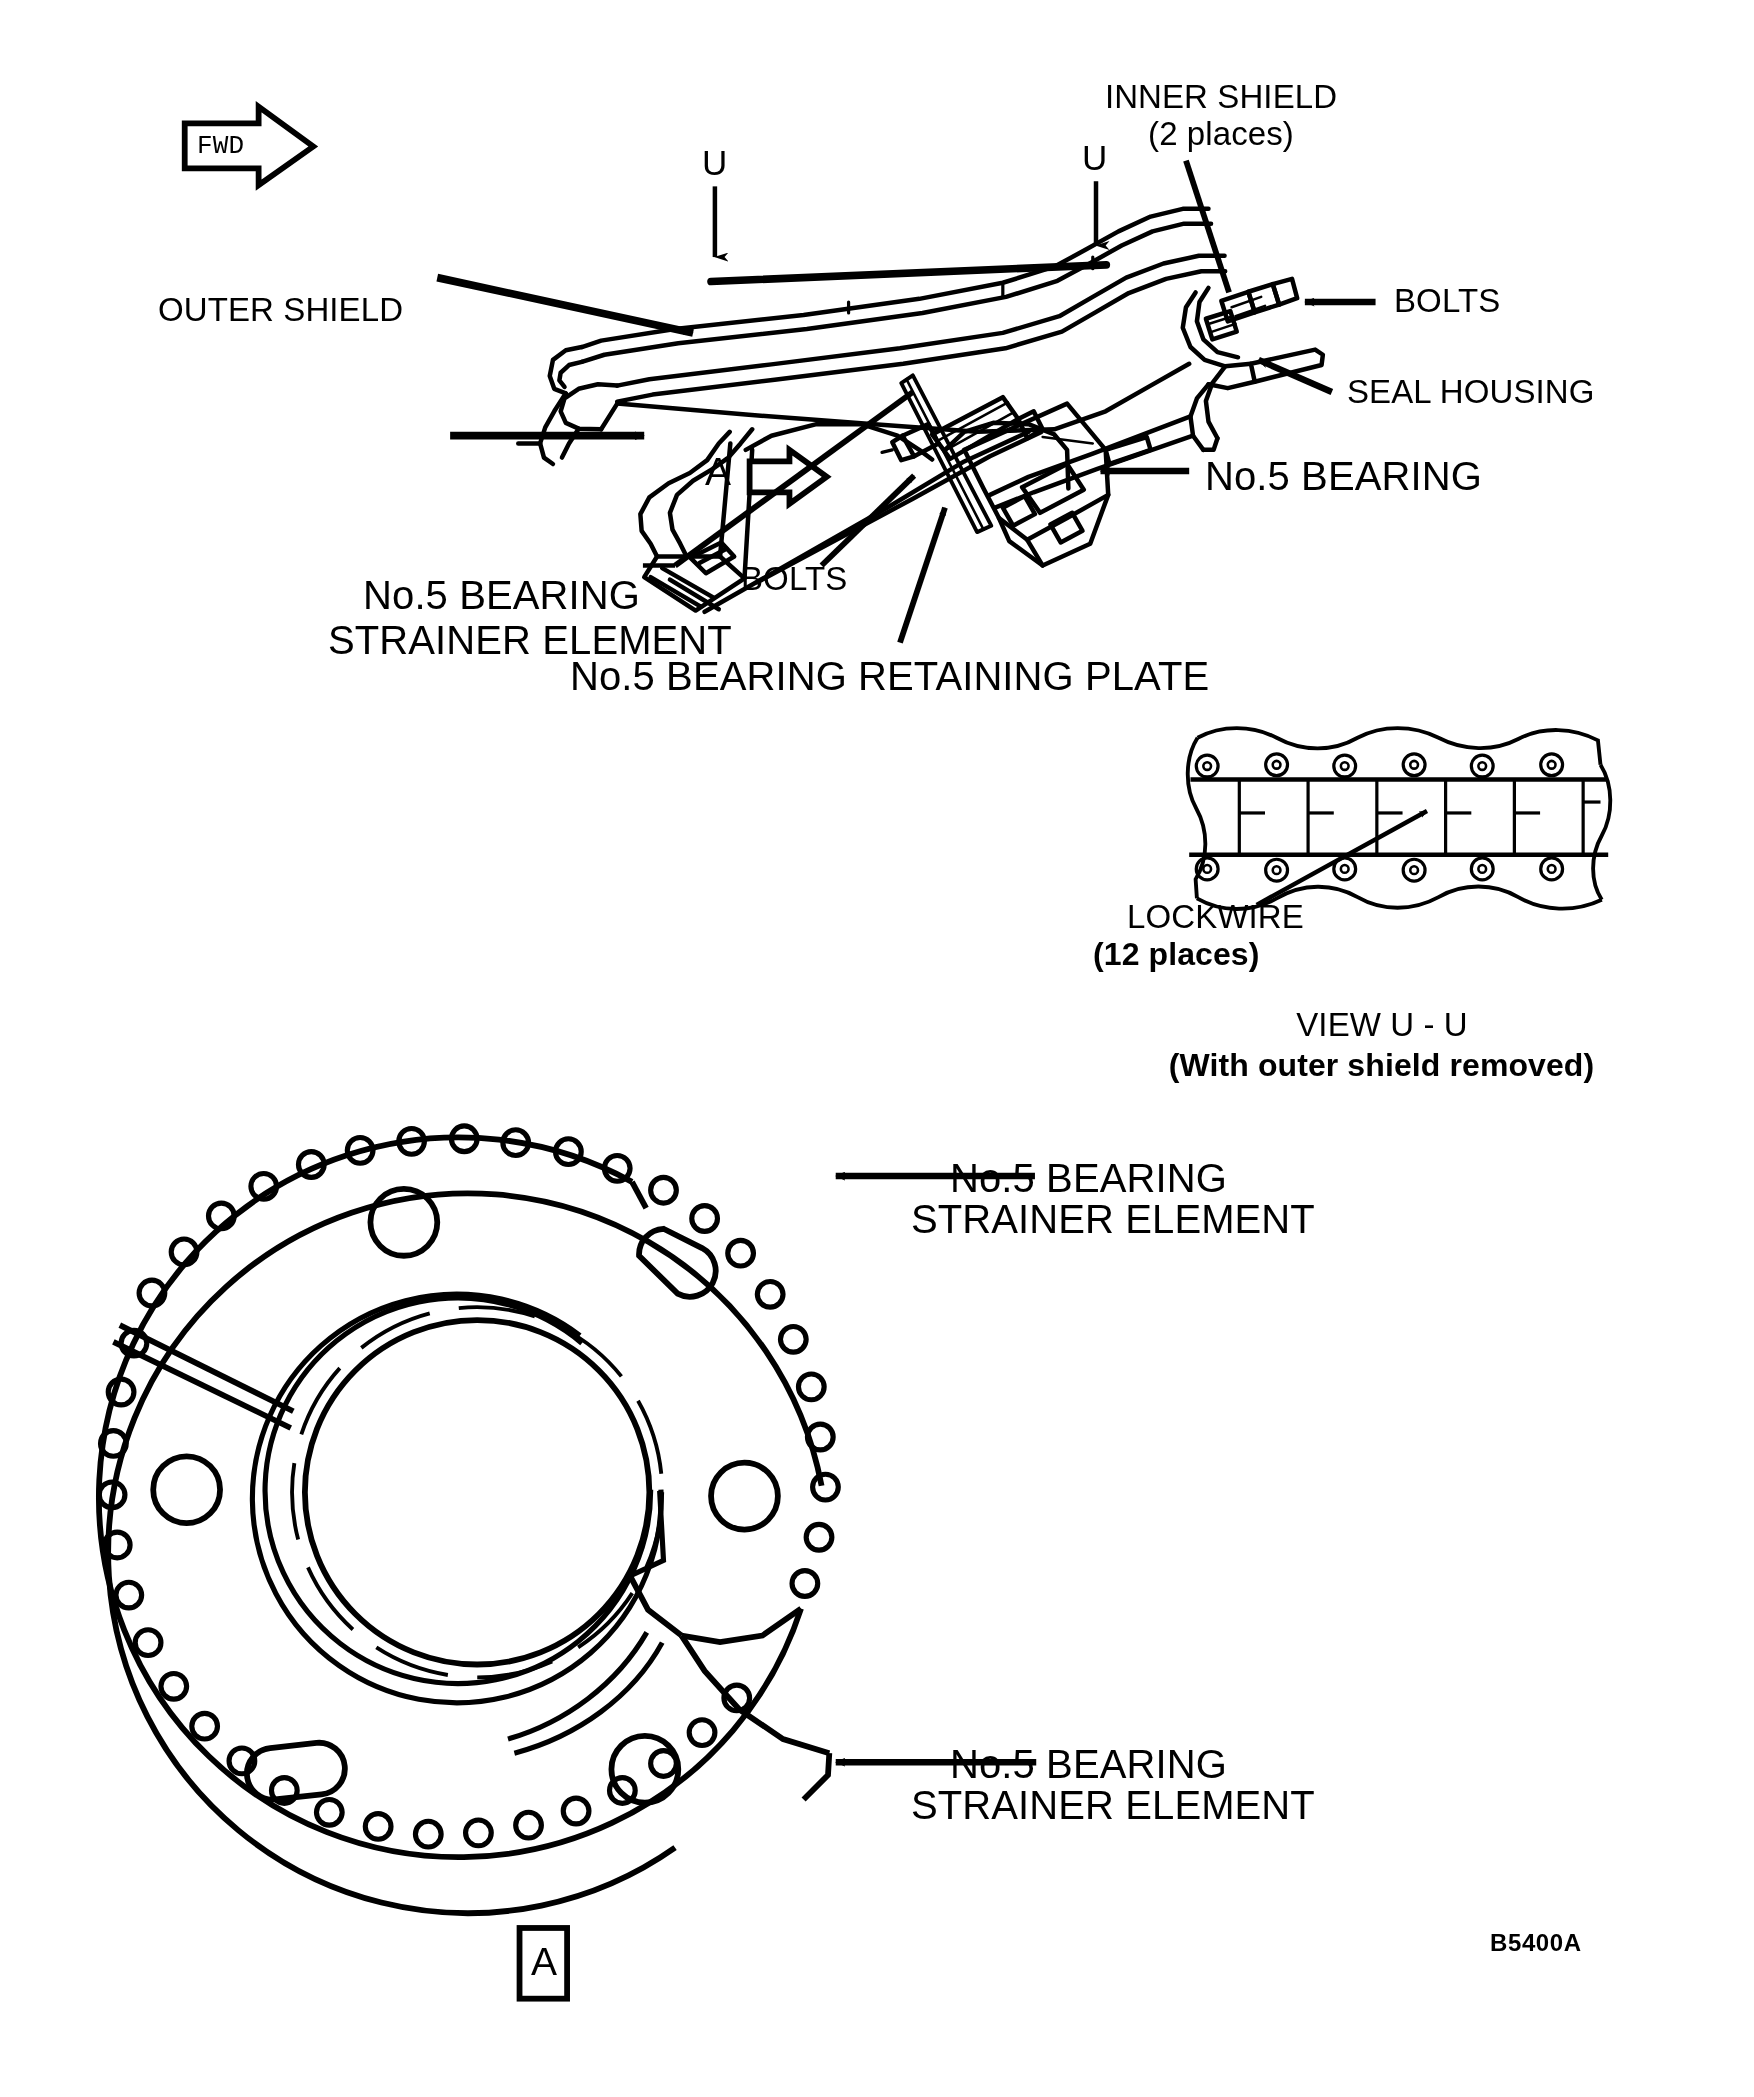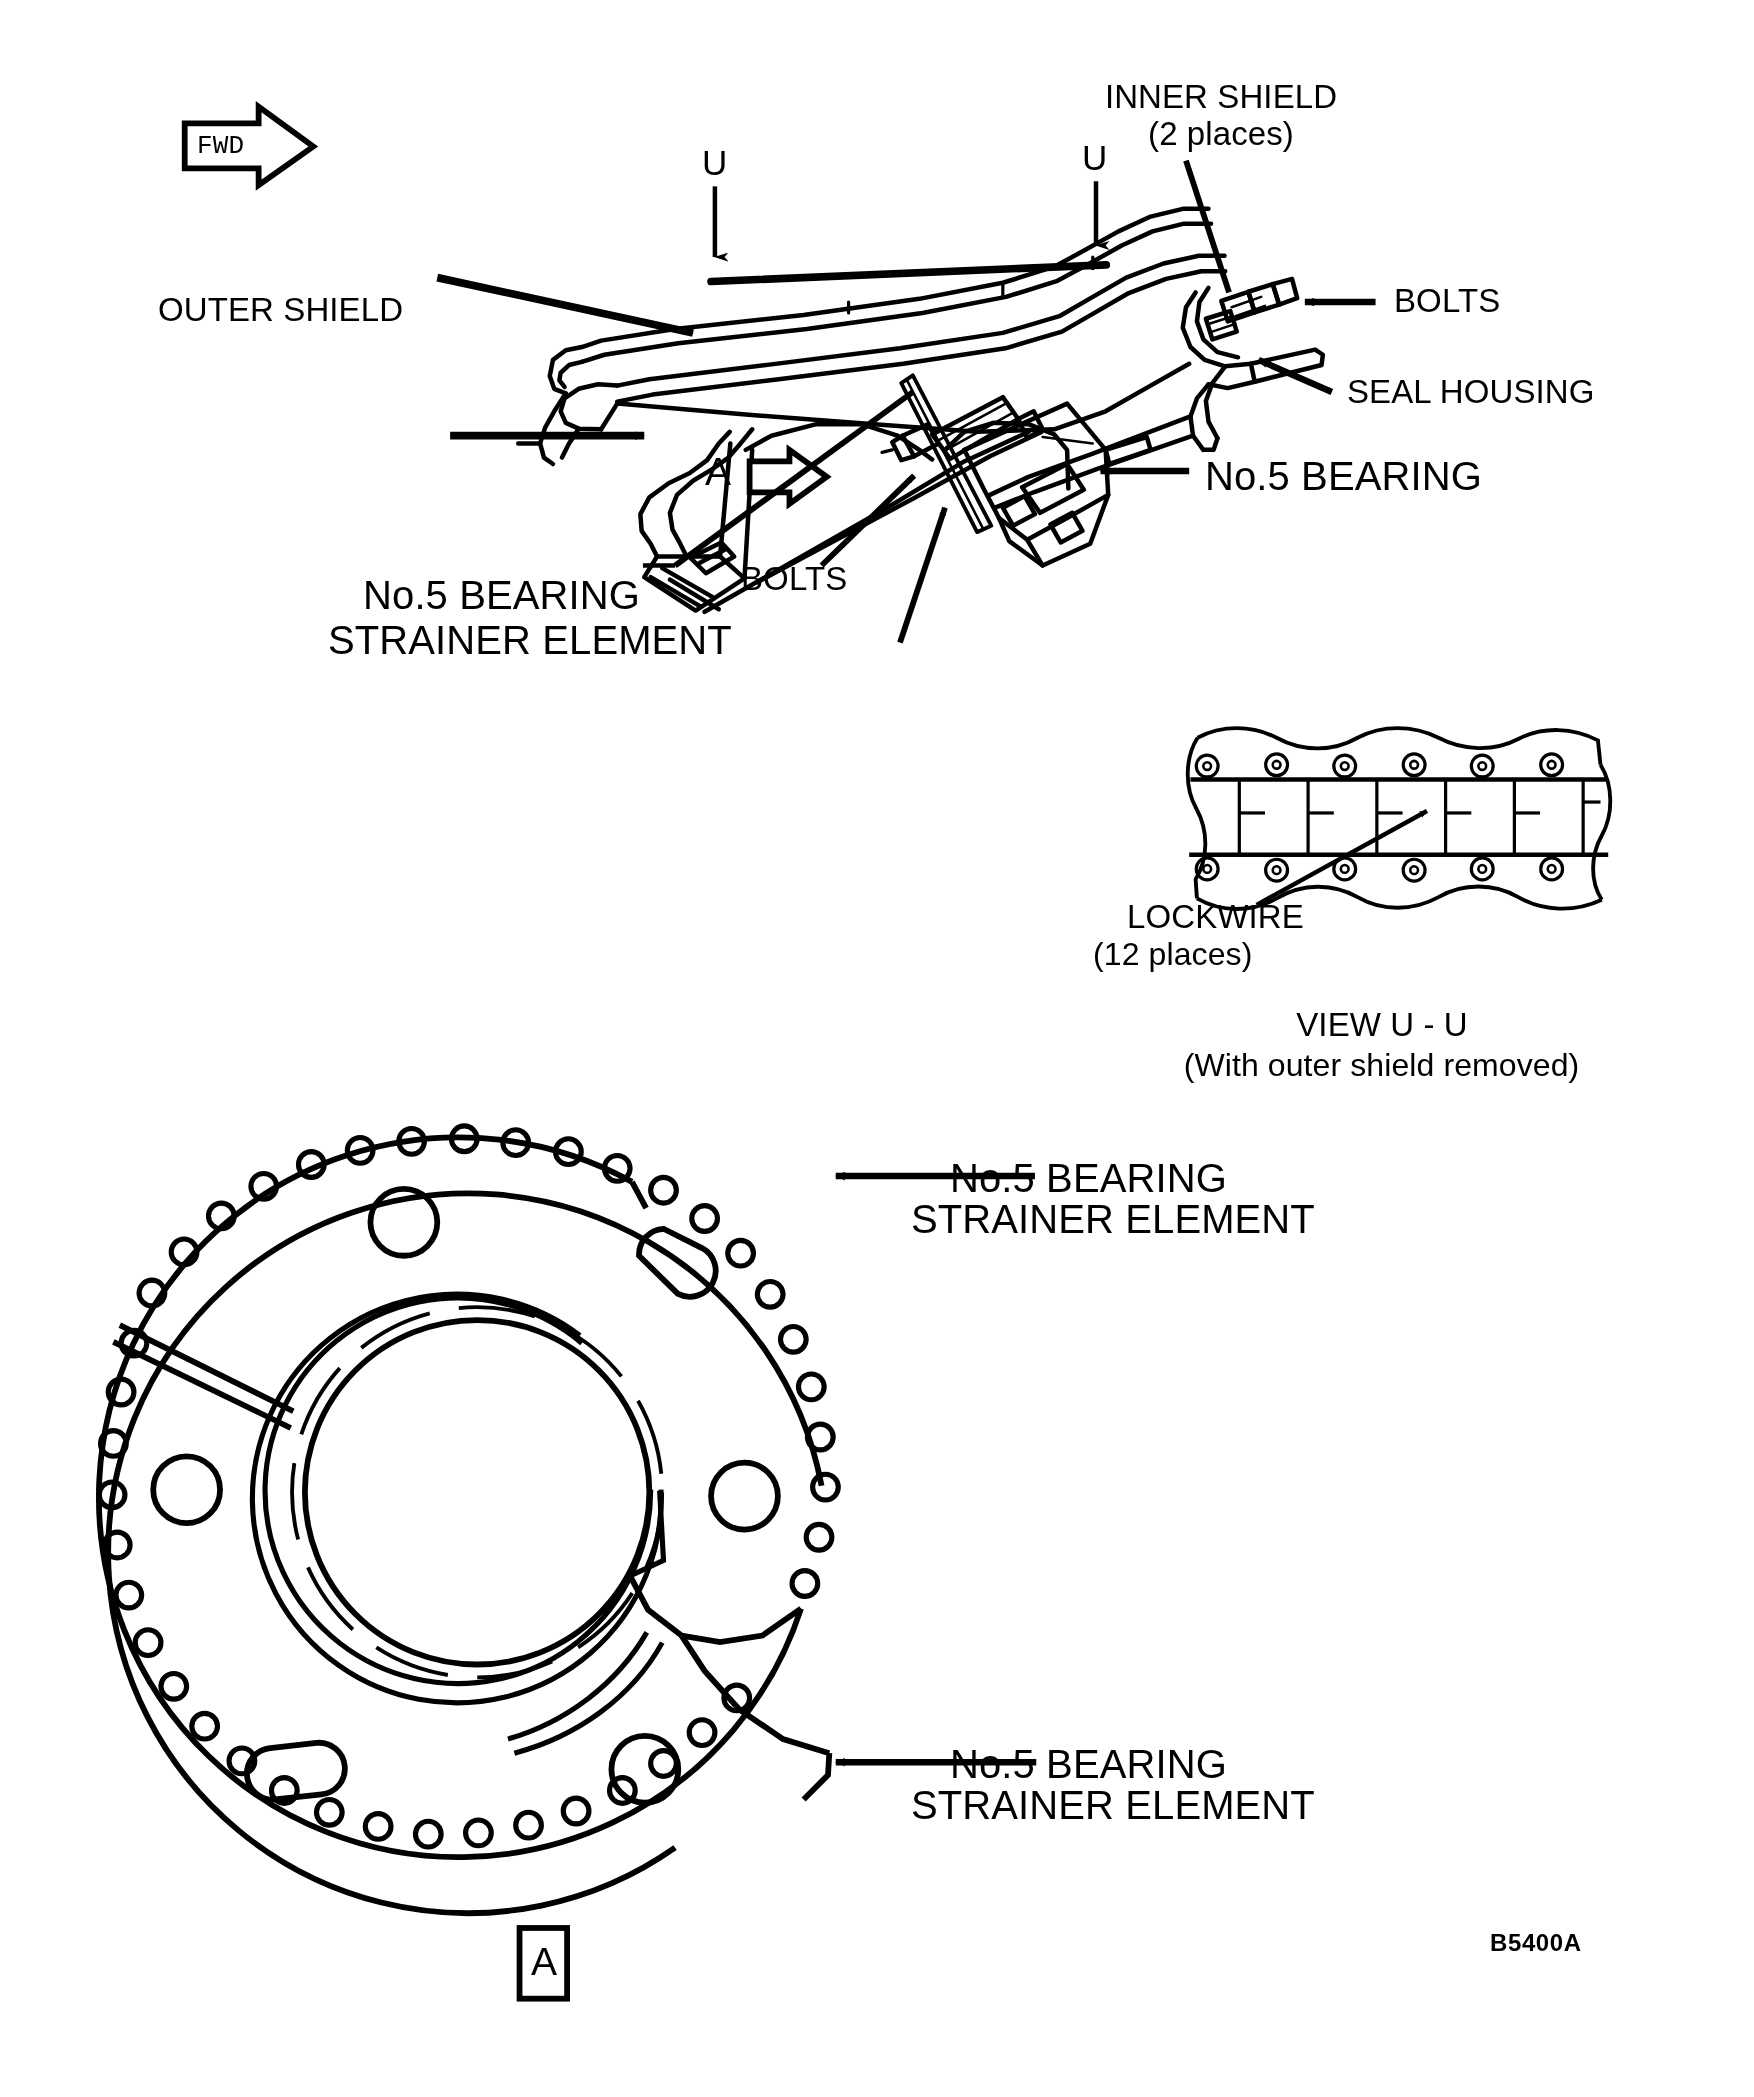--- a/index.html
+++ b/index.html
@@ -28,21 +28,21 @@
   .lbl {
     position: absolute;
     white-space: nowrap;
     font-family: "Liberation Sans", sans-serif;
     color: #000;
     line-height: 1.12;
     letter-spacing: 0.1px;
   }
   .lbl-caps  { font-size: 33px; font-weight: 400; }
   .lbl-mixed { font-size: 40px; font-weight: 400; }
-  .lbl-small { font-size: 32px; font-weight: 400; }
+  .lbl-small { font-size: 32px; font-weight: 700; }
   .center    { text-align: center; margin-top: 12px; }
   .tag-u     { font-size: 35px; }
   .tag-a     { font-size: 39px; }
   .code      { font-size: 24px; font-weight: 700; letter-spacing: 0.6px; }
   .fwd-text  { font-size: 26px; }
 </style>
 </head>
 <body>
 
 <div id="sheet">
@@ -398,20 +398,21 @@
 
   <div class="lbl lbl-mixed" style="left:1205px; top:454px;">No.5 BEARING</div>
 
   <div class="lbl lbl-mixed center" style="left:328px; top:561px; width:347px;">
     <div>No.5 BEARING</div>
     <div>STRAINER ELEMENT</div>
   </div>
 
   <div class="lbl lbl-caps" style="left:741px; top:561px;">BOLTS</div>
 
+  <div class="lbl lbl-mixed" style="left:570px; top:654px;">No.5 BEARING RETAINING PLATE</div>
 
   <div class="lbl lbl-caps" style="left:1127px; top:899px;">LOCKWIRE</div>
   <div class="lbl lbl-small" style="left:1093px; top:937px;">(12 places)</div>
 
   <div class="lbl lbl-caps center" style="left:1157px; top:995px; width:450px;">VIEW U - U</div>
   <div class="lbl lbl-small center" style="left:1118px; top:1036px; width:527px;">(With outer shield removed)</div>
 
   <div class="lbl tag-a" style="left:705px; top:450px;">A</div>
 
   <div class="lbl lbl-mixed" style="left:950px; top:1156px;">No.5 BEARING</div>

